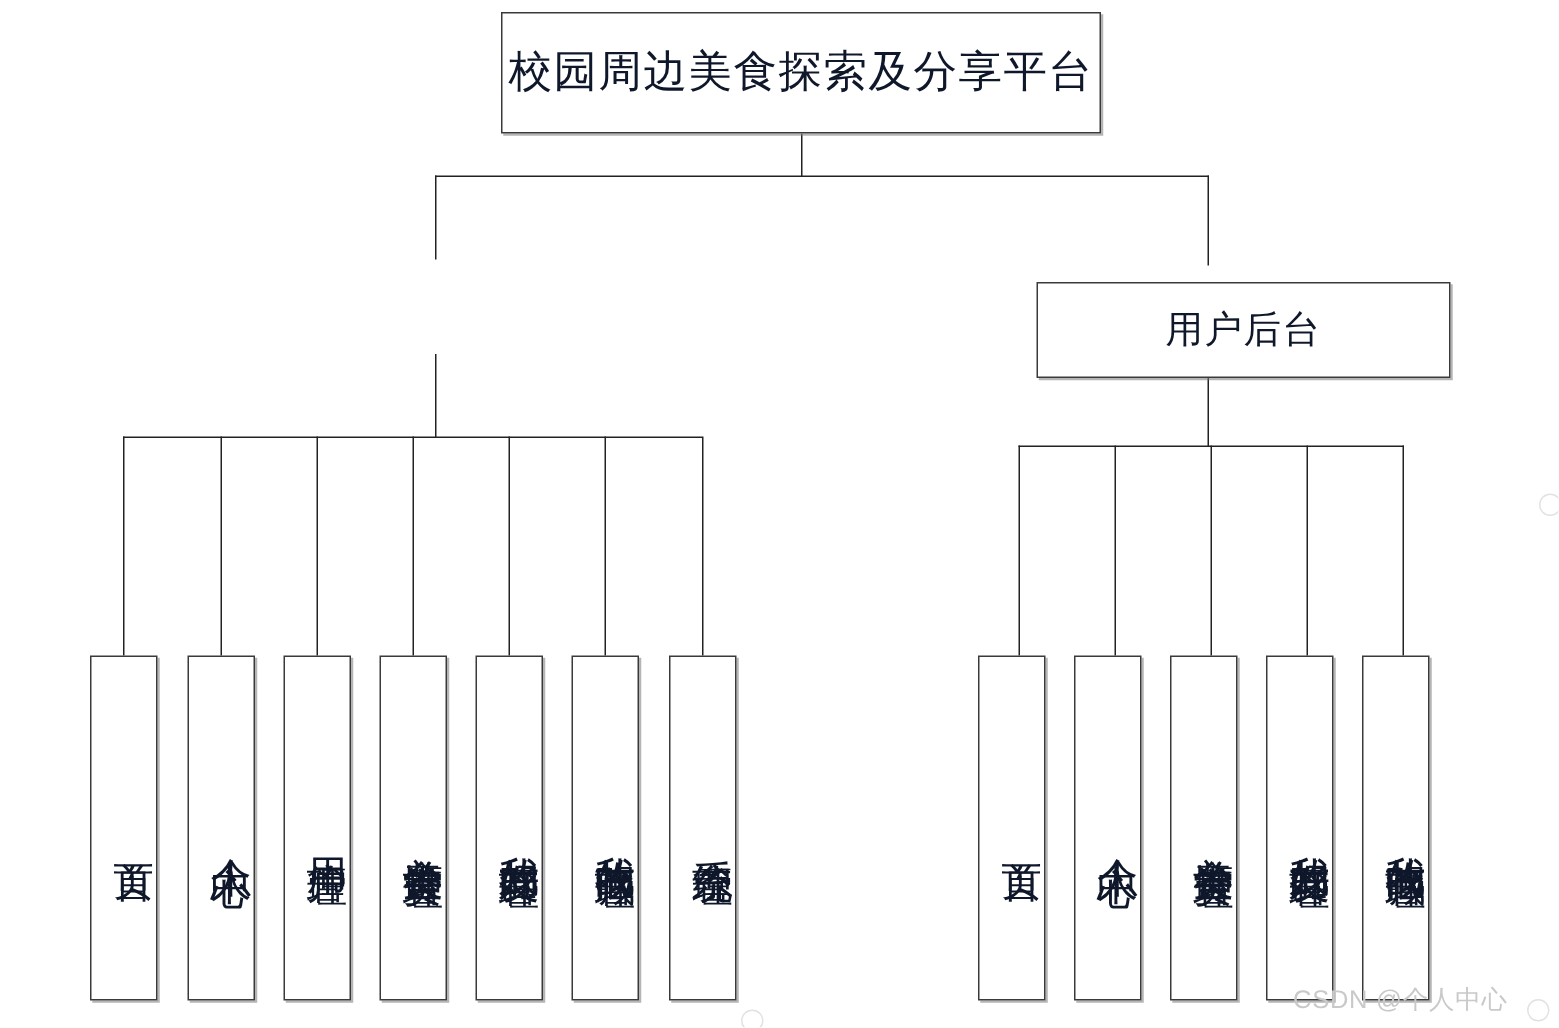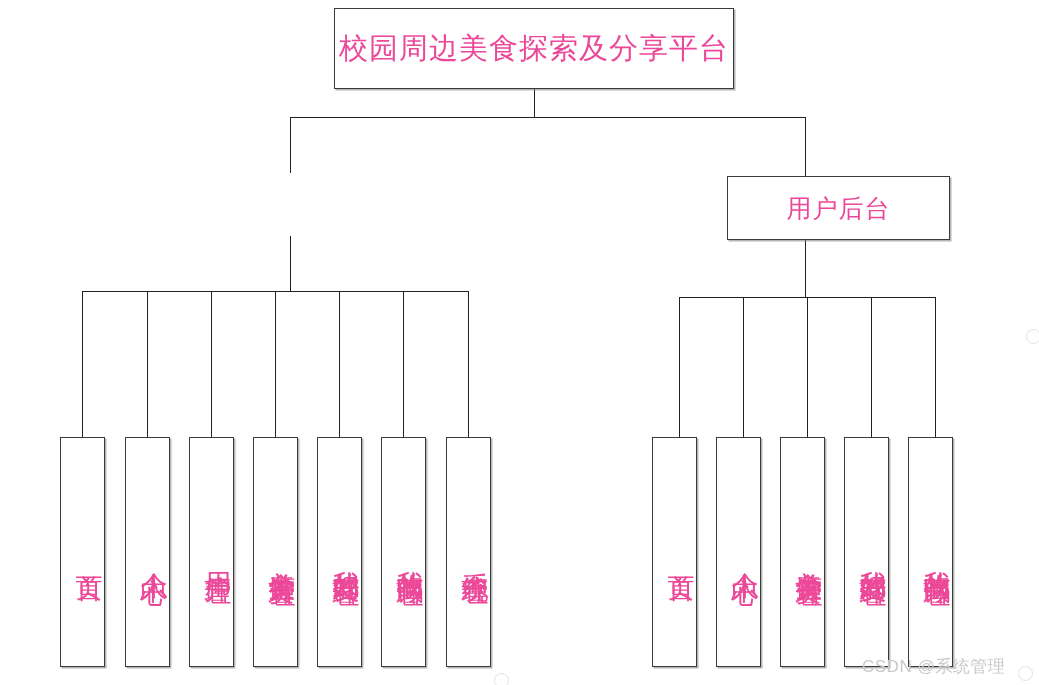--- a/index.html
+++ b/index.html
@@ -23,21 +23,21 @@
     box-sizing: border-box;
     background: #ffffff;
     border: 1px solid #3a3a3a;
     box-shadow: 1.5px 1.5px 0 0 rgba(120,120,120,0.55);
     display: flex;
     align-items: center;
     justify-content: center;
     color: #000000;
   }
   .node .label {
-    color: #ec4899;
+    color: #0f172a;
     line-height: 1.05;
     text-align: center;
     white-space: nowrap;
   }
   
   #node-root {
     left: 334px;
     top: 8px;
     width: 400px;
     height: 81px;
@@ -52,24 +52,23 @@
     letter-spacing: 1px;
   }
   #node-admin {
     left: 152px;
     top: 172px;
     width: 277px;
     height: 64px;
   }
   #node-user {
     left: 691px;
-    top: 176px;
-    width: 223px;
+    top: 188px;
+    width: 276px;
     height: 64px;
-    margin-left: 36px;
   }
   
   .leaf {
     writing-mode: vertical-rl;
     text-orientation: upright;
     align-items: flex-start;
     justify-content: center;
     padding-top: 6px;
   }
   .leaf .label {
@@ -186,15 +185,15 @@
     <span class="label">我的好友管理</span>
   </div>
   <div class="node leaf" style="left:908px; top:437px; width:45px; height:230px;">
     <span class="label">我的收藏管理</span>
   </div>
 
   <div class="artifact" style="left:1026px; top:329px; width:13px; height:13px;"></div>
   <div class="artifact" style="left:494px; top:673px; width:13px; height:13px;"></div>
   <div class="artifact" style="left:1018px; top:666px; width:13px; height:13px;"></div>
 
-  <div id="watermark">CSDN @系统管理</div>
+  <div id="watermark">CSDN @个人中心</div>
 
 </div>
 
 </body></html>

